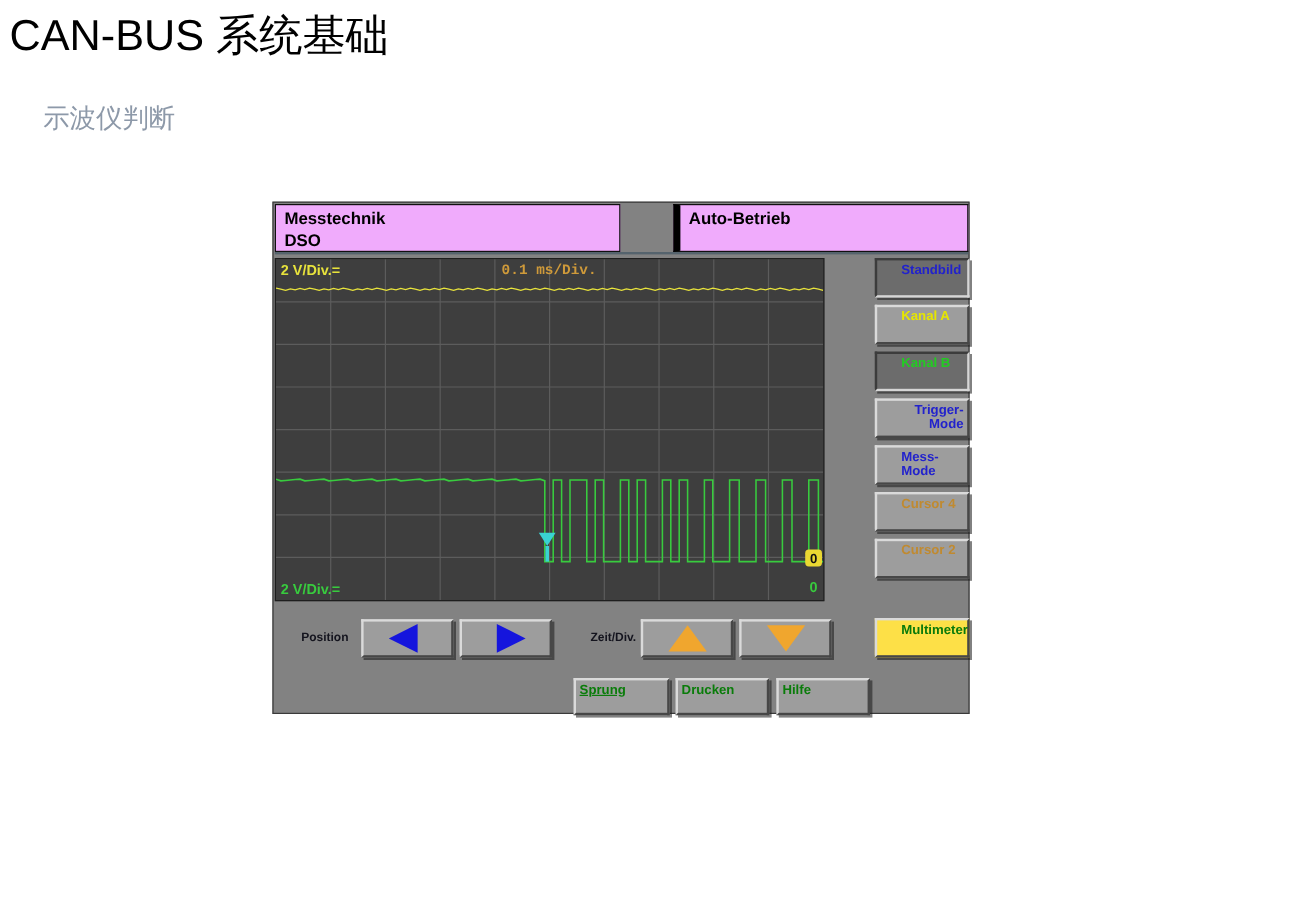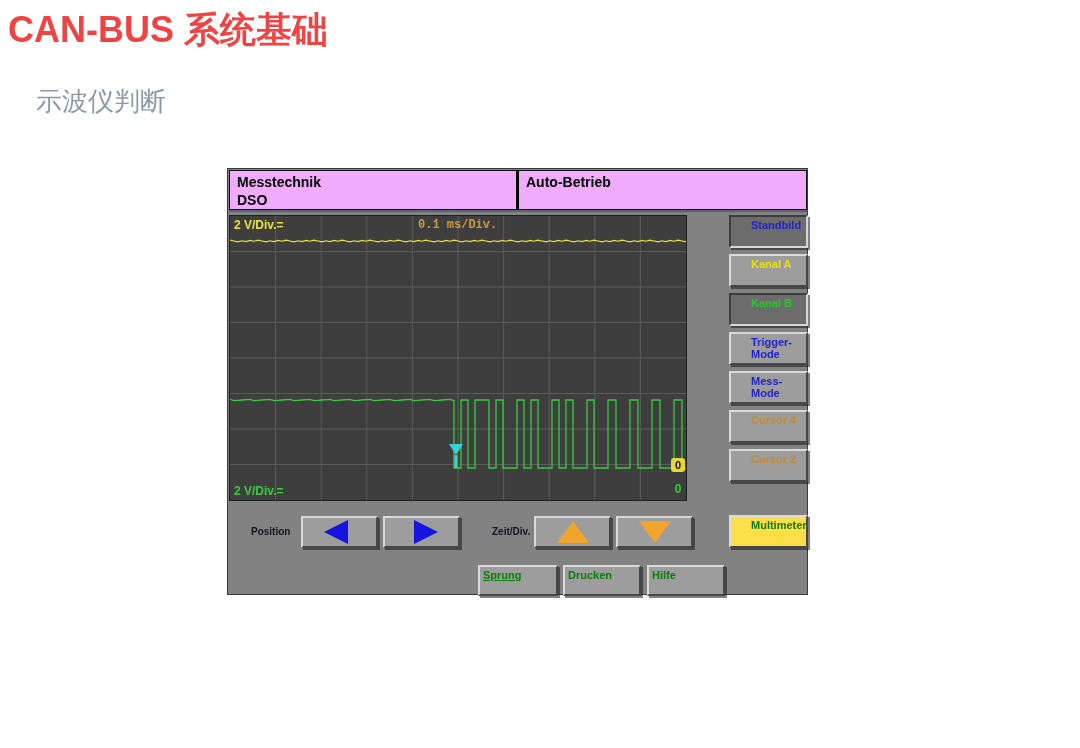--- a/index.html
+++ b/index.html
@@ -1,29 +1,29 @@
 <!DOCTYPE html>
 <html><head>
 <meta charset="utf-8">
 <style>
   html,body{margin:0;padding:0;background:#fff;}
   .page{position:relative;width:1080px;height:748px;background:#ffffff;overflow:hidden;
         font-family:"Liberation Sans",sans-serif;}
-  .slide-title{position:absolute;left:8px;top:6px;font-size:36px;font-weight:bold;color:#ef4444;letter-spacing:0;}
-  .slide-subtitle{position:absolute;left:36px;top:84px;font-size:26px;color:#8d99a9;}
+  .slide-title{position:absolute;left:8px;top:6px;font-size:36px;font-weight:normal;color:#000000;letter-spacing:0;}
+  .slide-subtitle{position:absolute;left:36px;top:84px;font-size:22px;color:#8d99a9;}
 
   
   .panel{position:absolute;left:227px;top:168px;width:581px;height:427px;background:#828282;
          border:1px solid #3a3a3a;box-sizing:border-box;}
   .scope-header{position:absolute;left:1px;top:1px;width:578px;height:42px;display:flex;
                 border-bottom:2px solid #55636d;box-sizing:border-box;}
   .hcell{background:#f0abfc;border:1px solid #101010;box-sizing:border-box;padding:2px 7px;
          font-size:14px;font-weight:600;color:#000;line-height:18px;}
   .hcell.left{width:288px;}
-  .hcell.right{flex:1;border-left:2px solid #000000;}
+  .hcell.right{flex:1;border-left:6px solid #000000;margin-left:44px;}
 
   .display{position:absolute;left:1px;top:46px;width:456px;height:284px;background:#3e3e3e;
            border:1px solid #1e1e1e;box-sizing:content-box;}
   .disp-label{position:absolute;font-size:12px;font-weight:bold;white-space:nowrap;}
   .ch-a{left:4px;top:2px;}
   .tb{left:188px;top:2px;font-family:Liberation Mono, monospace;}
   .ch-b{left:4px;bottom:2px;}
 
   
   .sbtn,.abtn,.fbtn{position:absolute;box-sizing:border-box;background:#9d9d9d;
@@ -83,21 +83,21 @@
           <text x="448" y="277" text-anchor="middle" font-size="12" font-weight="bold" fill="#38cb3e" font-family="Liberation Sans, sans-serif">0</text>
         </svg>
       <span class="disp-label ch-a" style="color: rgb(232, 227, 60);">2 V/Div.=</span>
       <span class="disp-label tb" style="color: rgb(207, 154, 58);">0.1 ms/Div.</span>
       <span class="disp-label ch-b" style="color: rgb(56, 203, 62);">2 V/Div.=</span>
     </div>
 
     <div class="sbtn pressed" style="top: 46px; color: rgb(34, 34, 204);"><span>Standbild</span></div>
     <div class="sbtn" style="top: 85px; color: rgb(230, 230, 0);"><span>Kanal A</span></div>
     <div class="sbtn pressed" style="top: 124px; color: rgb(34, 204, 34);"><span>Kanal B</span></div>
-    <div class="sbtn" style="top: 163px; color: rgb(34, 34, 204);"><span>Trigger-Mode</span></div>
+    <div class="sbtn" style="top: 163px; color: rgb(34, 34, 204); text-align: right;"><span>Trigger-Mode</span></div>
     <div class="sbtn" style="top: 202px; color: rgb(34, 34, 204);"><span>Mess-Mode</span></div>
     <div class="sbtn" style="top: 241px; color: rgb(192, 138, 48);"><span>Cursor 4</span></div>
     <div class="sbtn" style="top: 280px; color: rgb(192, 138, 48);"><span>Cursor 2</span></div>
     <div class="sbtn mm" style="top: 346px; color: rgb(10, 122, 10);"><span>Multimeter</span></div>
 
     <span class="ctl-label" style="left:23px;top:357px">Position</span>
     <div class="abtn" style="left:73px;top:347px">
       <svg width="44" height="28" viewBox="0 0 44 28">
           <polygon points="30,2 30,26 6,14" fill="#1515dd"></polygon>
         </svg>

